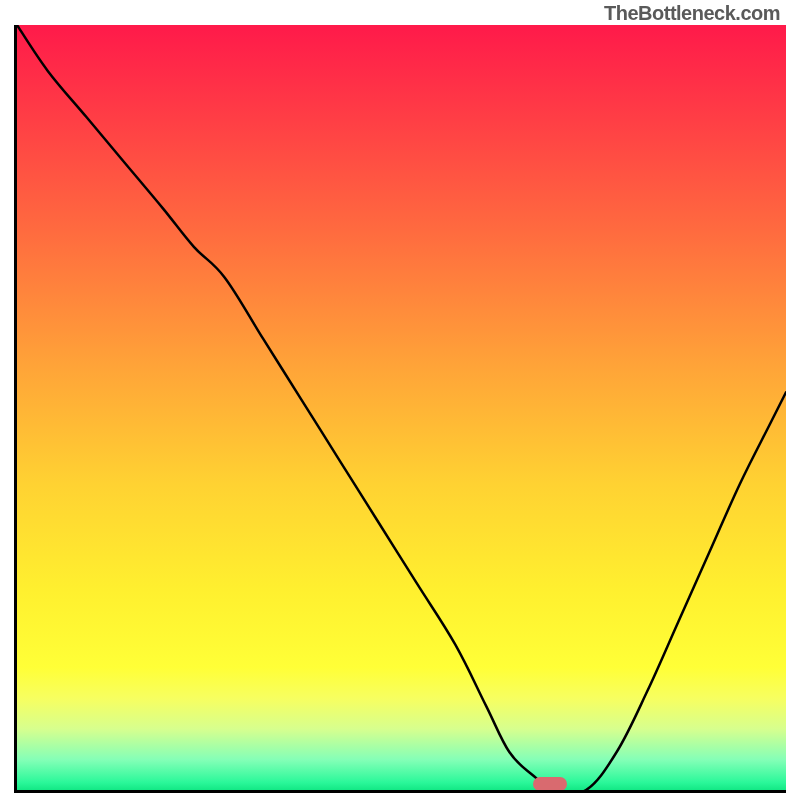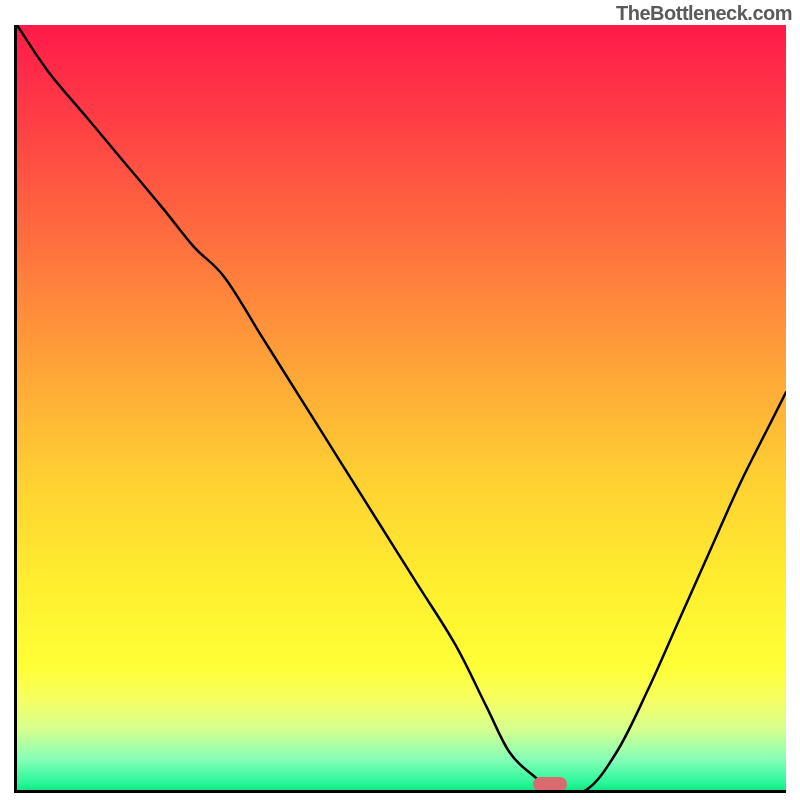--- a/index.html
+++ b/index.html
@@ -11,21 +11,21 @@
     font-family: Arial, Helvetica, sans-serif;
   }
   .wrap {
     position: relative;
     width: 800px;
     height: 800px;
   }
   .watermark {
     position: absolute;
     top: 2px;
-    right: 8px;
+    right: 20px;
     font-size: 20px;
     font-weight: bold;
     color: #5a5a5a;
     letter-spacing: -0.5px;
     z-index: 10;
   }
   .plot {
     position: absolute;
     left: 14px;
     top: 25px;

